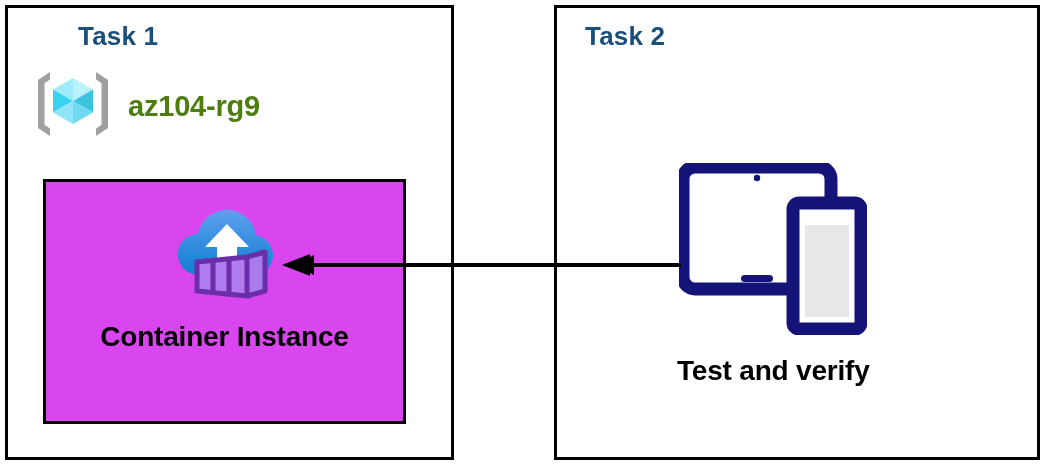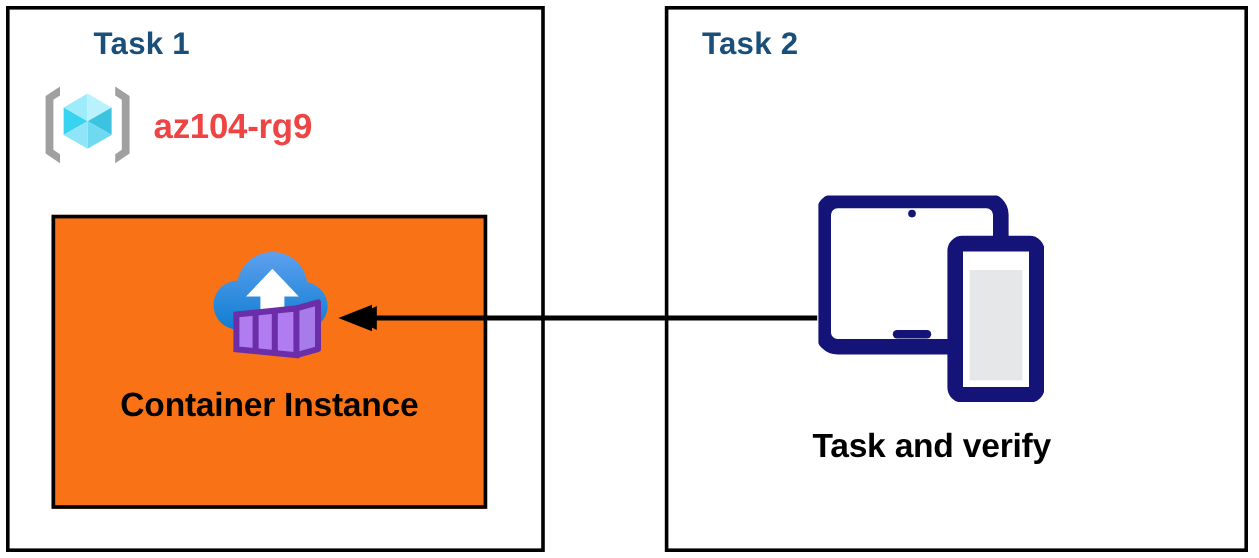--- a/index.html
+++ b/index.html
@@ -41,33 +41,33 @@
     position: absolute;
     left: 26px;
     top: 60px;
     display: flex;
     align-items: center;
     gap: 16px;
   }
   #resource-group-name {
     font-size: 29px;
     font-weight: bold;
-    color: #ef4444;
+    color: #4d7c0f;
     white-space: nowrap;
     letter-spacing: -0.2px;
   }
 
   
   #container-instance-box {
     position: absolute;
     left: 35px;
     top: 171px;
     width: 363px;
     height: 245px;
-    background: #f97316;
+    background: #d946ef;
     border: 3px solid #000000;
     box-sizing: border-box;
     display: flex;
     flex-direction: column;
     align-items: center;
     justify-content: flex-start;
   }
   #container-instance-icon-wrap {
     margin-top: 21px;
   }
@@ -195,21 +195,21 @@
         <rect x="62" y="112" width="32" height="7" rx="3.5" ry="3.5" fill="#141478"></rect>
 
         <rect x="114" y="40" width="68" height="126" rx="6" ry="6" fill="#FFFFFF" stroke="#141478" stroke-width="13"></rect>
 
         <rect x="126" y="62" width="44" height="92" fill="#E6E7E8"></rect>
 
         <rect x="140" y="50" width="16" height="6" rx="3" ry="3" fill="#FFFFFF"></rect>
       </svg>
     </span>
 
-    <div id="devices-label">Task and verify</div>
+    <div id="devices-label">Test and verify</div>
   </div>
 </div>
 
 <svg id="connector-arrow" viewBox="0 0 415 36" aria-hidden="true">
   <line x1="24" y1="17" x2="411" y2="17" stroke="#000000" stroke-width="4"></line>
   <polygon points="24,17 44,7 44,27" fill="#000000"></polygon>
   <polygon points="12,17 40,6 40,28" fill="#000000"></polygon>
 </svg>
 
 </body></html>

